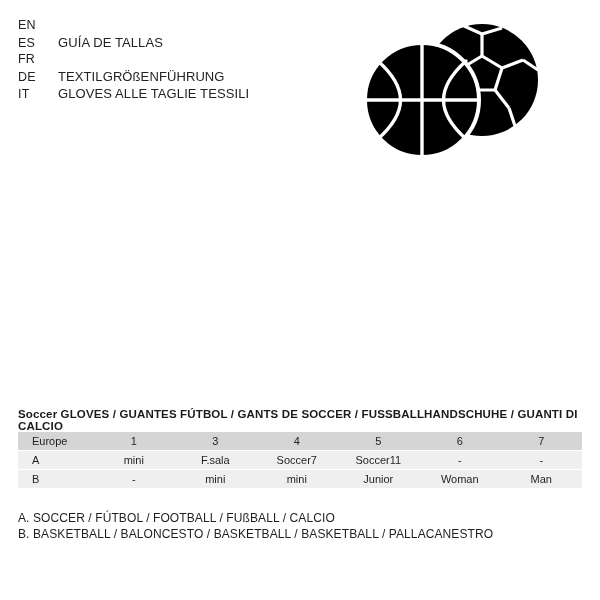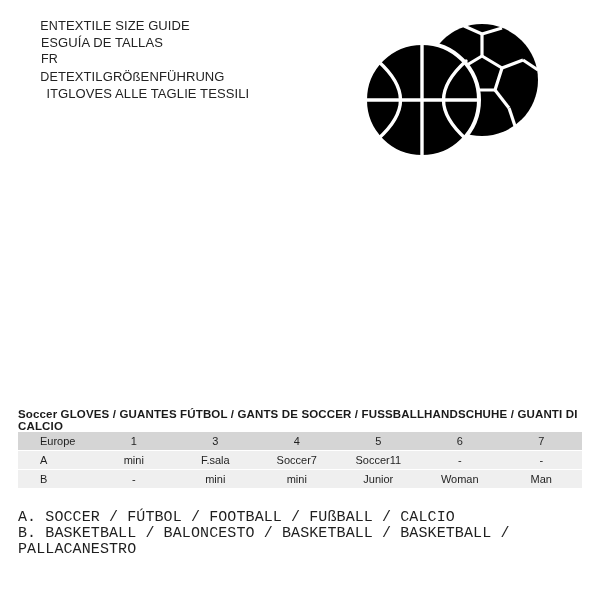--- a/index.html
+++ b/index.html
@@ -21,21 +21,20 @@
     position: absolute;
     left: 18px;
     top: 17px;
     width: 300px;
   }
   .lang-row {
     display: flex;
     align-items: baseline;
     height: 17px;
     line-height: 17px;
-    text-align: right;
   }
   .lang-code {
     width: 40px;
     font-size: 12.5px;
     letter-spacing: 0.2px;
     color: #232323;
   }
   .lang-label {
     font-size: 13px;
     letter-spacing: 0.1px;
@@ -84,47 +83,45 @@
   }
   table.size-table tr.head td {
     background: #d5d5d5;
   }
   table.size-table tr.body-row td {
     background: #efefef;
     border-top: 1px solid #ffffff;
   }
   table.size-table td.first-col {
     text-align: left;
-    padding-left: 22px;
+    padding-left: 14px;
   }
   col.c0 { width: 75px; }
   col.cx { width: 81.5px; }
 
   
   .footnotes {
     position: absolute;
     left: 18px;
     top: 510px;
     width: 540px;
   }
   .footnote {
-    font-size: 15px;
+    font-size: 12px;
     letter-spacing: 0.1px;
     color: #1f1f1f;
     line-height: 16px;
-    font-family: Liberation Mono, monospace;
   }
 </style>
 </head>
 <body>
 
 <div class="lang-block">
   <div class="lang-row">
     <div class="lang-code">EN</div>
-    <div class="lang-label">TEXTILE SIZE GUIDE</div>
   </div>
   <div class="lang-row">
     <div class="lang-code">ES</div>
     <div class="lang-label">GUÍA DE TALLAS</div>
   </div>
   <div class="lang-row">
     <div class="lang-code">FR</div>
   </div>
   <div class="lang-row">
     <div class="lang-code">DE</div>

